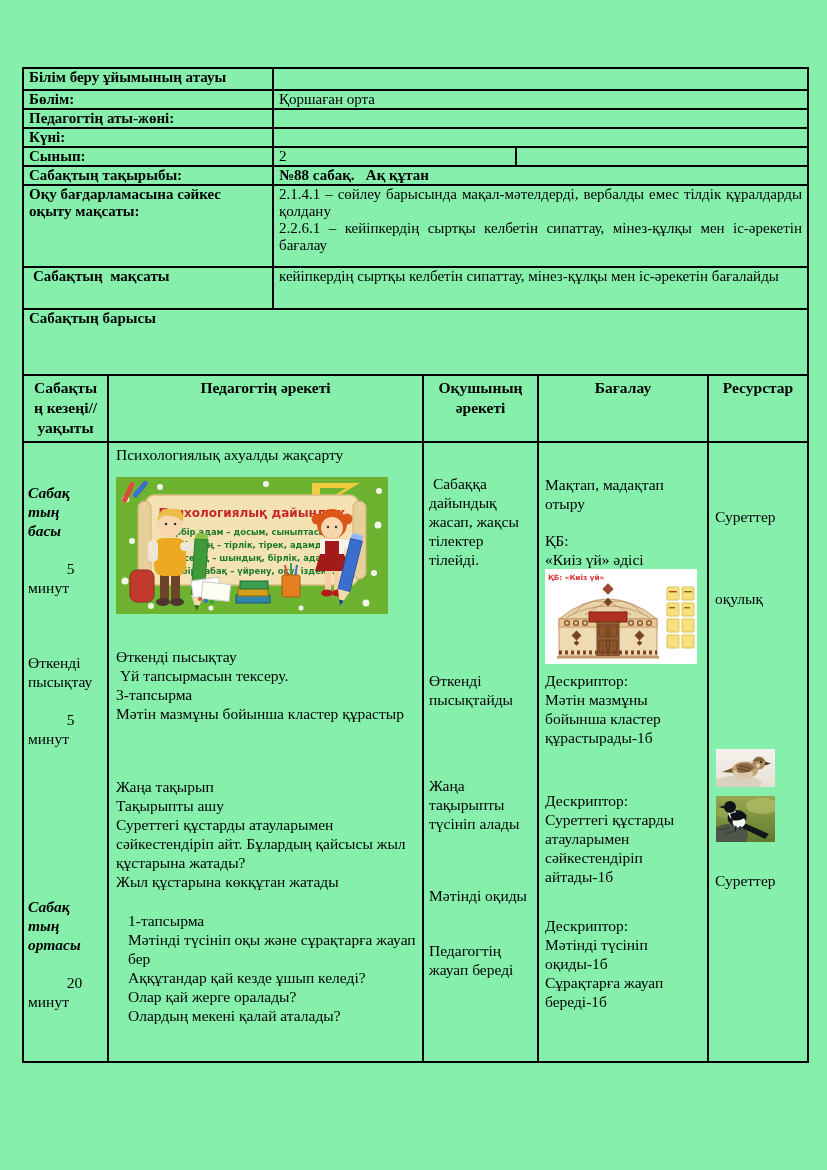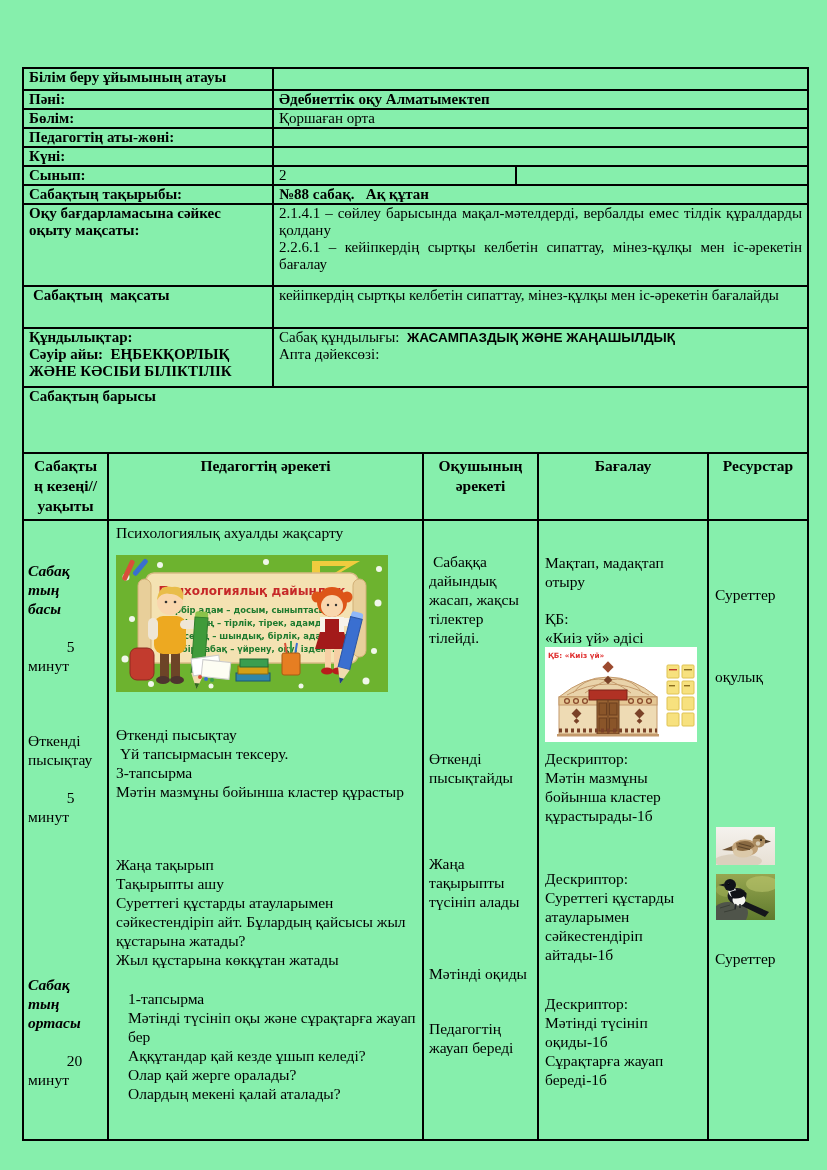--- a/index.html
+++ b/index.html
@@ -36,24 +36,20 @@
         <col style="width:250px">
         <col style="width:243px">
         <col style="width:292px">
       </colgroup>
     <tbody>
         <tr class="h22">
       <td class="lbl">Білім беру ұйымының атауы</td>
       <td colspan="2"></td>
     </tr>
     <tr class="h18">
-      <td class="lbl">Пәні:</td>
-      <td colspan="2" class="bold">Әдебиеттік оқу Алматымектеп</td>
-    </tr>
-    <tr class="h18">
       <td class="lbl">Бөлім:</td>
       <td colspan="2">Қоршаған орта</td>
     </tr>
     <tr class="h19">
       <td class="lbl">Педагогтің аты-жөні:</td>
       <td colspan="2"></td>
     </tr>
     <tr class="h18">
       <td class="lbl">Күні:</td>
       <td colspan="2"></td>
@@ -68,28 +64,20 @@
       <td colspan="2" class="bold prewrap">№88 сабақ.   Ақ құтан</td>
     </tr>
     <tr class="h82">
       <td class="lbl lh20">Оқу бағдарламасына сәйкес оқыту мақсаты:</td>
       <td colspan="2" class="jst prewrap">2.1.4.1 – сөйлеу барысында мақал-мәтелдерді, вербалды емес тілдік құралдарды қолдану
 2.2.6.1 – кейіпкердің сыртқы келбетін сипаттау, мінез-құлқы мен іс-әрекетін бағалау</td>
     </tr>
     <tr class="h42">
       <td class="lbl lh20 prewrap" style="padding-left:9px;">Сабақтың  мақсаты</td>
       <td colspan="2" class="lh20 prewrap">кейіпкердің сыртқы келбетін сипаттау, мінез-құлқы мен іс-әрекетін бағалайды</td>
-    </tr>
-    <tr class="h59">
-      <td class="lbl lh20 prewrap">Құндылықтар:
-Сәуір айы:  ЕҢБЕКҚОРЛЫҚ ЖӘНЕ КӘСІБИ БІЛІКТІЛІК</td>
-      <td colspan="2" class="lh20">
-        <div><span class="prewrap">Сабақ құндылығы:  </span><span class="bold" style="font-family:'Liberation Sans',sans-serif;font-size:13.5px;">ЖАСАМПАЗДЫҚ ЖӘНЕ ЖАҢАШЫЛДЫҚ</span></div>
-        <div>Апта дәйексөзі:</div>
-      </td>
     </tr>
     <tr class="h57">
       <td colspan="3" class="lbl">Сабақтың барысы</td>
     </tr>
   </tbody>
     </table>
 
   <table class="lesson">
     <colgroup>
         <col style="width:85px">

